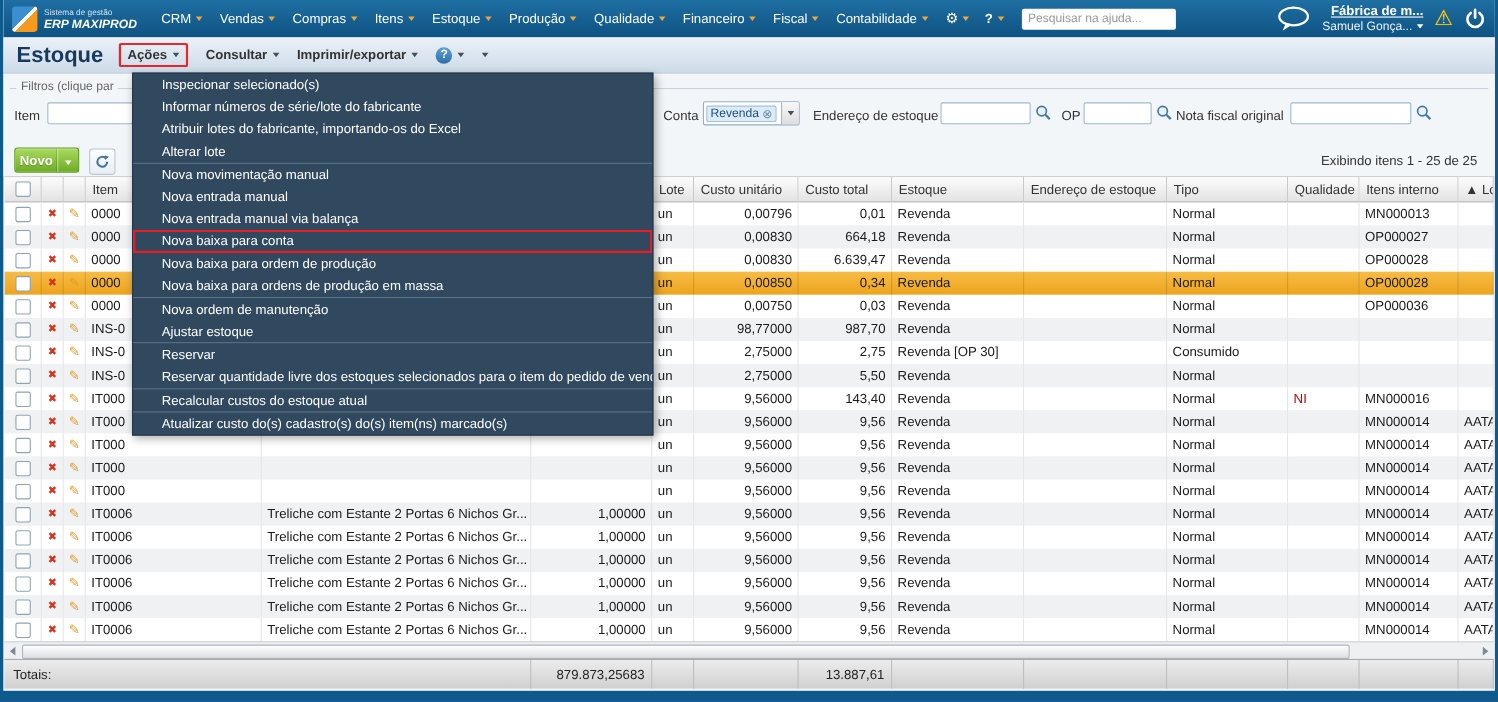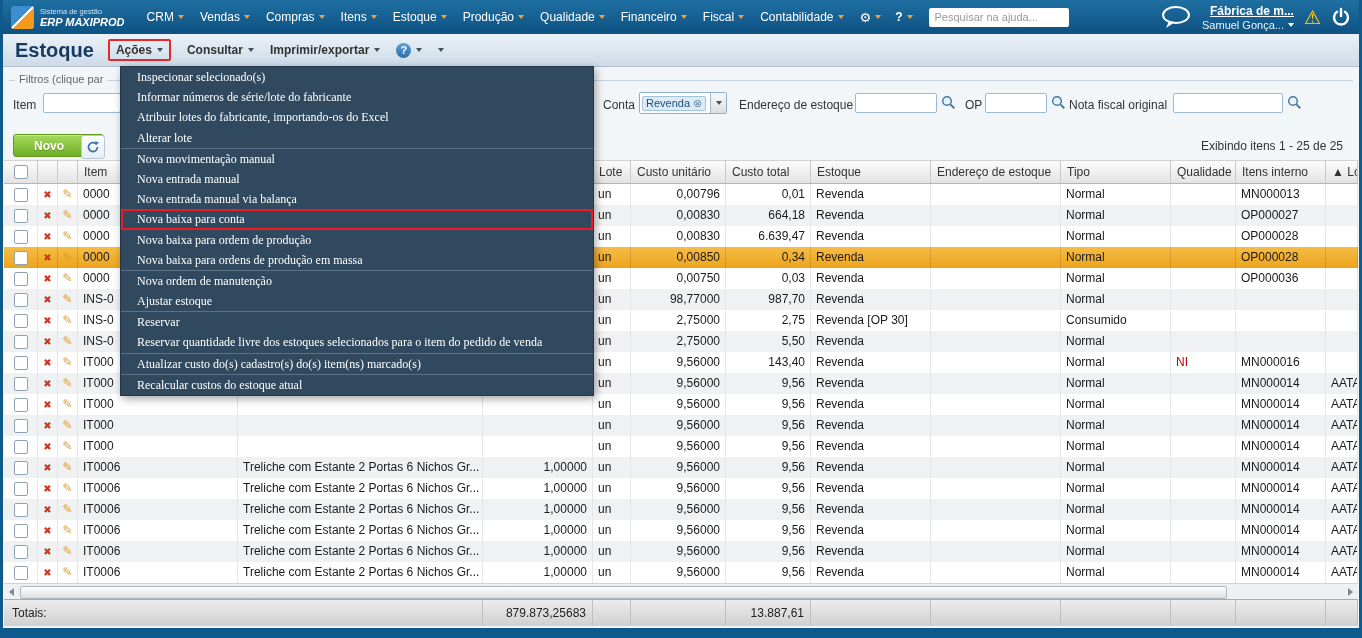--- a/index.html
+++ b/index.html
@@ -49,21 +49,21 @@
   .tag .x{color:#6a89a5;font-size:11px;cursor:pointer;}
   .dbtn{margin-left:auto;width:15px;align-self:stretch;background:linear-gradient(#f8f8f8,#dedede);
     border-left:1px solid #9db9d2;display:flex;align-items:center;justify-content:center;cursor:pointer;}
   .mag{position:absolute;cursor:pointer;}
 
   
   #toolbar{position:absolute;left:0;right:0;top:130px;height:30px;background:#f3f6f9;}
   #novo{position:absolute;left:10px;top:4px;height:23px;display:flex;align-items:center;
     background:linear-gradient(#a8d95e,#6fae25);border:1px solid #5f9a1e;border-radius:3px;color:#fff;
     font-weight:bold;font-size:12px;cursor:pointer;box-shadow:inset 0 1px 0 rgba(255,255,255,.35);box-sizing:border-box;}
-  #novo .lbl{padding:0 20px;text-shadow:0 1px 1px rgba(0,0,0,.25);}
+  #novo .lbl{padding:0 4px;text-shadow:0 1px 1px rgba(0,0,0,.25);}
   #novo .sep{width:1px;align-self:stretch;background:rgba(255,255,255,.45);box-shadow:-1px 0 0 rgba(0,0,0,.15);}
   #novo .cw{padding:0 6px;}
   #refresh{position:absolute;left:78px;top:5px;width:22px;height:22px;border:1px solid #b9c8d6;border-radius:3px;
     background:linear-gradient(#fff,#e7eef4);display:flex;align-items:center;justify-content:center;cursor:pointer;}
   #paging{position:absolute;right:16px;top:9px;font-size:12px;color:#333;}
 
   
   #grid{position:absolute;left:1px;top:160px;width:1354px;overflow:hidden;}
   #ghead{display:flex;height:24px;}
   .hc{box-sizing:border-box;padding:4px 4px 0 6px;border-right:1px solid #c9c9c9;border-bottom:1px solid #b5b5b5;
@@ -96,22 +96,22 @@
     background:linear-gradient(#ececec,#d0d0d0);border-top:1px solid #aaa;box-sizing:border-box;}
   .tc{box-sizing:border-box;padding:6px 6px 0 8px;font-size:12px;color:#222;border-right:1px solid #bfbfbf;
     white-space:nowrap;overflow:hidden;}
   .tc.a-right{padding-right:6px;}
 
   
   #dropdown{position:absolute;left:117px;top:66px;width:472px;background:#30495f;border:1px solid #233749;
     box-shadow:2px 3px 8px rgba(0,0,0,.35);z-index:60;}
   .mgroup{border-top:1px solid #5b7187;}
   .mgroup:first-child{border-top:none;}
-  .mitem{height:20.2px;line-height:20.2px;padding-left:16px;color:#fff;font-size:12px;white-space:nowrap;
-    overflow:hidden;cursor:pointer;font-family:Liberation Serif, serif;}
+  .mitem{height:20.2px;line-height:20.2px;padding-left:26px;color:#fff;font-size:12px;white-space:nowrap;
+    overflow:hidden;cursor:pointer;}
   .mitem.hl{box-shadow:inset 0 0 0 2px #ec1c24;}
 </style>
 </head>
 <body>
 
 <div id="app">
 
   <header id="topbar">
     <div class="brand">
       <div class="logo"></div>
@@ -695,20 +695,20 @@
       </div>
       <div class="mgroup">
         <div class="mitem">Nova ordem de manutenção</div>
         <div class="mitem">Ajustar estoque</div>
       </div>
       <div class="mgroup">
         <div class="mitem">Reservar</div>
         <div class="mitem">Reservar quantidade livre dos estoques selecionados para o item do pedido de venda</div>
       </div>
       <div class="mgroup">
+        <div class="mitem">Recalcular custos do estoque atual</div>
+      </div>
+      <div class="mgroup">
         <div class="mitem">Atualizar custo do(s) cadastro(s) do(s) item(ns) marcado(s)</div>
       </div>
-      <div class="mgroup">
-        <div class="mitem">Recalcular custos do estoque atual</div>
-      </div>
     </div>
 
 </div>
 
 </body></html>

